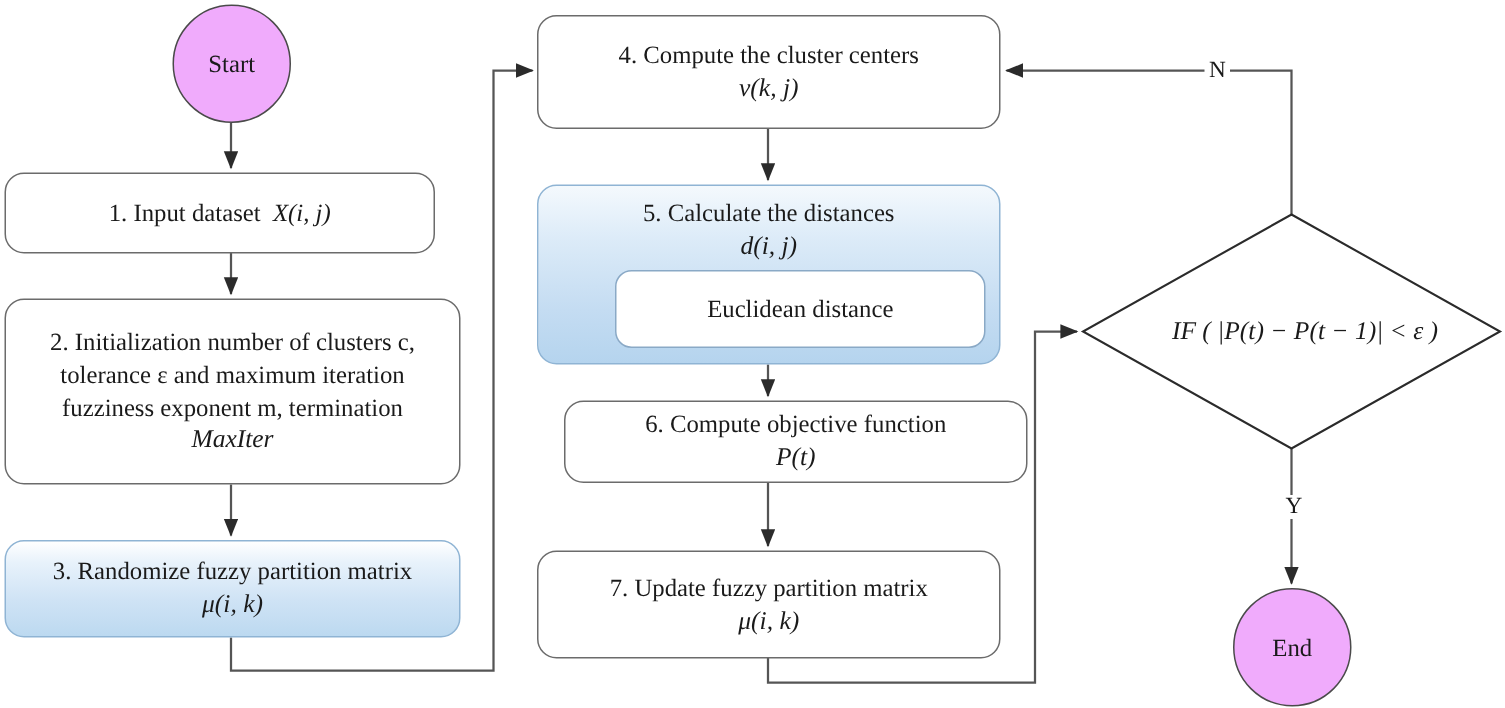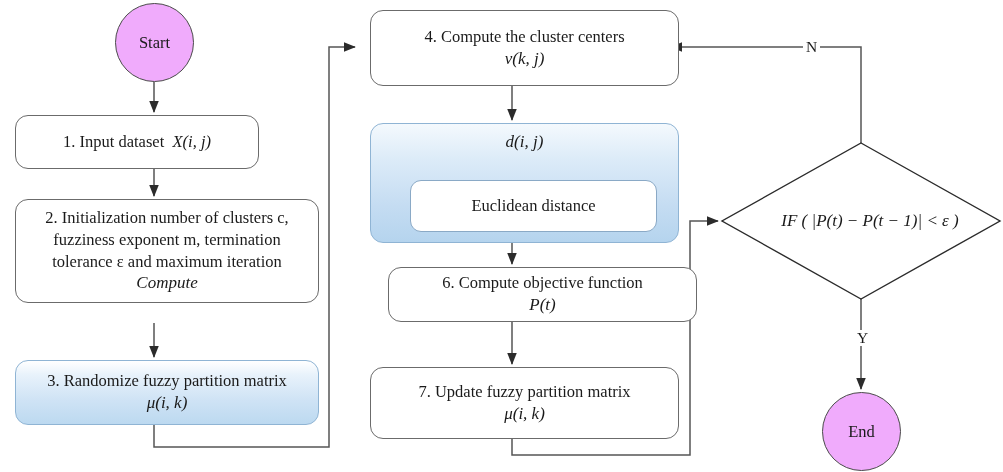--- a/index.html
+++ b/index.html
@@ -6,21 +6,21 @@
   html,body{margin:0;padding:0;background:#ffffff;}
   body{width:1003px;height:472px;overflow:hidden;
        font-family:"Liberation Serif","DejaVu Serif",serif;color:#1a1a1a;}
   #stage{position:relative;width:1003px;height:472px;}
   svg#wires{position:absolute;left:0;top:0;width:1003px;height:472px;pointer-events:none;}
 
   .node{position:absolute;box-sizing:border-box;display:flex;
         align-items:center;justify-content:center;text-align:center;}
 
   .pbox{border:1.3px solid #6b6b6b;border-radius:13px;background:#ffffff;
-        flex-direction:column;line-height:1.32;margin-left:12px;}
+        flex-direction:column;line-height:1.32;}
   .pbox.blue{
       background:linear-gradient(180deg,#ffffff 0%,#e8f2fb 22%,#cfe3f5 62%,#bcd9f0 100%);
       border-color:#8fb4d4;}
   .pbox.blue.tall{
       background:linear-gradient(180deg,#f4f9fd 0%,#dcebf8 30%,#c4dcf2 70%,#b5d4ee 100%);}
 
   .circ{border:1.3px solid #4a4a4a;border-radius:50%;background:#f0abfc;}
 
   .tline{display:block;white-space:nowrap;}
   .t-main{font-size:16.5px;}
@@ -73,45 +73,46 @@
       <path d="M861,299 L861,389" marker-end="url(#ah)"></path>
     </g>
 
     <polygon points="861,143 1000,221 861,299 722,221" fill="#ffffff" stroke="#2b2b2b" stroke-width="1.4"></polygon>
   </svg>
 
   <div class="node circ" style="left:115px;top:3px;width:79px;height:79px;">
     <span class="t-circ">Start</span>
   </div>
 
-  <div class="node pbox" style="left:3px;top:115px;width:244px;height:54px;">
+  <div class="node pbox" style="left:3px;top:115px;width:287px;height:54px;">
     <span class="tline t-main">
       <span>1. Input dataset</span>&nbsp;&nbsp;<i class="v">X(i, j)</i>
     </span>
   </div>
 
-  <div class="node pbox" style="left:3px;top:199px;width:304px;height:104px;text-align:center;">
+  <div class="node pbox" style="left:3px;top:199px;width:304px;height:124px;text-align:center;">
     <span class="tline t-main">2. Initialization number of clusters c,</span>
+    <span class="tline t-main">tolerance ε and maximum iteration</span>
     <span class="tline t-main">fuzziness exponent m, termination</span>
-    <span class="tline t-main">tolerance ε and maximum iteration</span>
-    <span class="tline t-sub">Compute</span>
+    <span class="tline t-sub">MaxIter</span>
   </div>
 
   <div class="node pbox blue" style="left:3px;top:360px;width:304px;height:65px;">
     <span class="tline t-main">3. Randomize fuzzy partition matrix</span>
     <span class="tline t-sub">μ(i, k)</span>
   </div>
 
   <div class="node pbox" style="left:358px;top:10px;width:309px;height:76px;">
     <span class="tline t-main">4. Compute the cluster centers</span>
     <span class="tline t-sub">v(k, j)</span>
   </div>
 
   <div class="node pbox blue tall" style="left:358px;top:123px;width:309px;height:120px;
               justify-content:flex-start;padding-top:7px;">
+    <span class="tline t-main">5. Calculate the distances</span>
     <span class="tline t-sub">d(i, j)</span>
   </div>
   <div class="inner-white" style="left:370px;top:180px;width:245px;height:50px;margin-left:40px;">
     <span class="t-main">Euclidean distance</span>
   </div>
 
   <div class="node pbox" style="left:376px;top:267px;width:309px;height:55px;">
     <span class="tline t-main">6. Compute objective function</span>
     <span class="tline t-sub">P(t)</span>
   </div>

